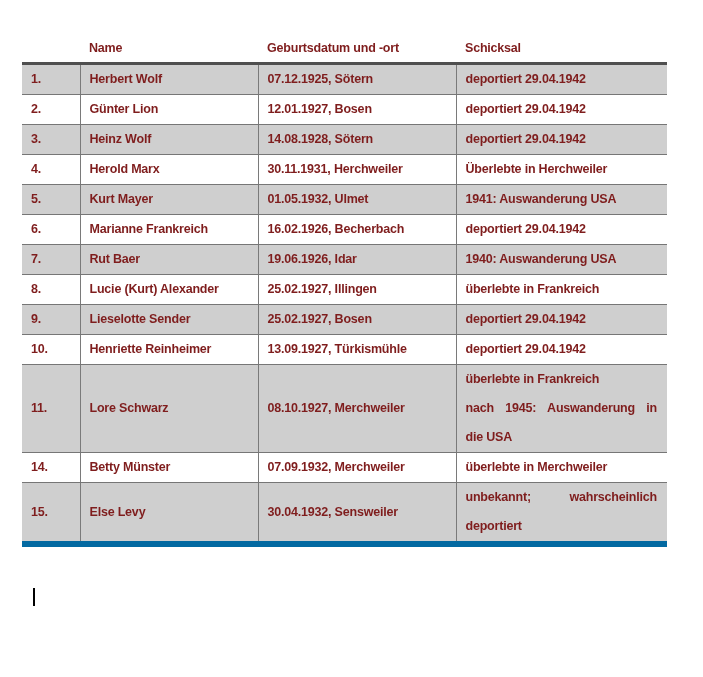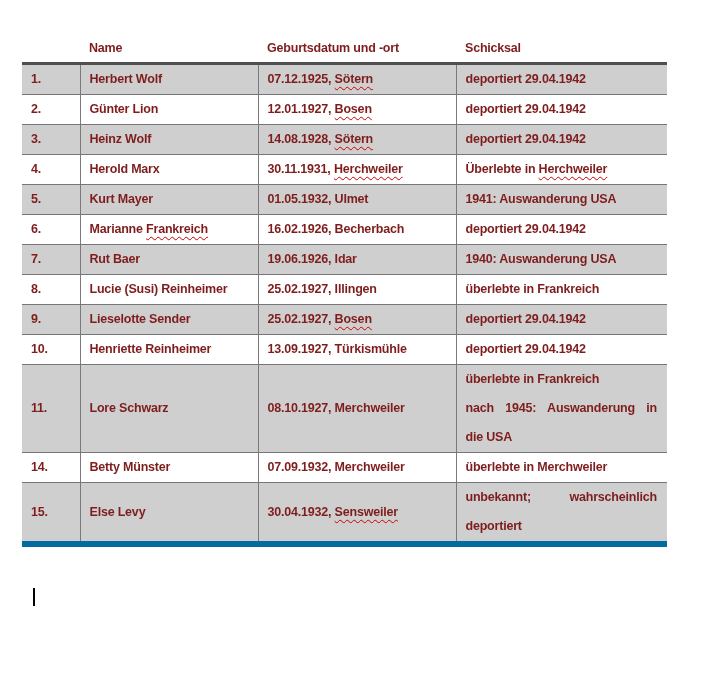--- a/index.html
+++ b/index.html
@@ -61,21 +61,20 @@
   .line {
     line-height: 29px;
     min-height: 29px;
     text-align: left;
   }
   .line.stretch {
     text-align: justify;
     text-align-last: justify;
   }
   .sq {
-    text-decoration: underline;
     text-decoration-style: wavy;
     text-decoration-color: #cc0000;
     text-decoration-thickness: 1px;
     text-underline-offset: 3px;
   }
   .caret {
     position: absolute;
     left: 33px;
     top: 588px;
     width: 2px;
@@ -199,21 +198,21 @@
           </td>
           <td>
             <div class="line">1940: Auswanderung USA</div>
           </td>
         </tr>
         <tr>
           <td class="c-num">
             <div class="line">8.</div>
           </td>
           <td>
-            <div class="line">Lucie (Susi) Reinheimer</div>
+            <div class="line">Lucie (Kurt) Alexander</div>
           </td>
           <td>
             <div class="line">25.02.1927, Illingen</div>
           </td>
           <td>
             <div class="line">überlebte in Frankreich</div>
           </td>
         </tr>
         <tr>
           <td class="c-num">

